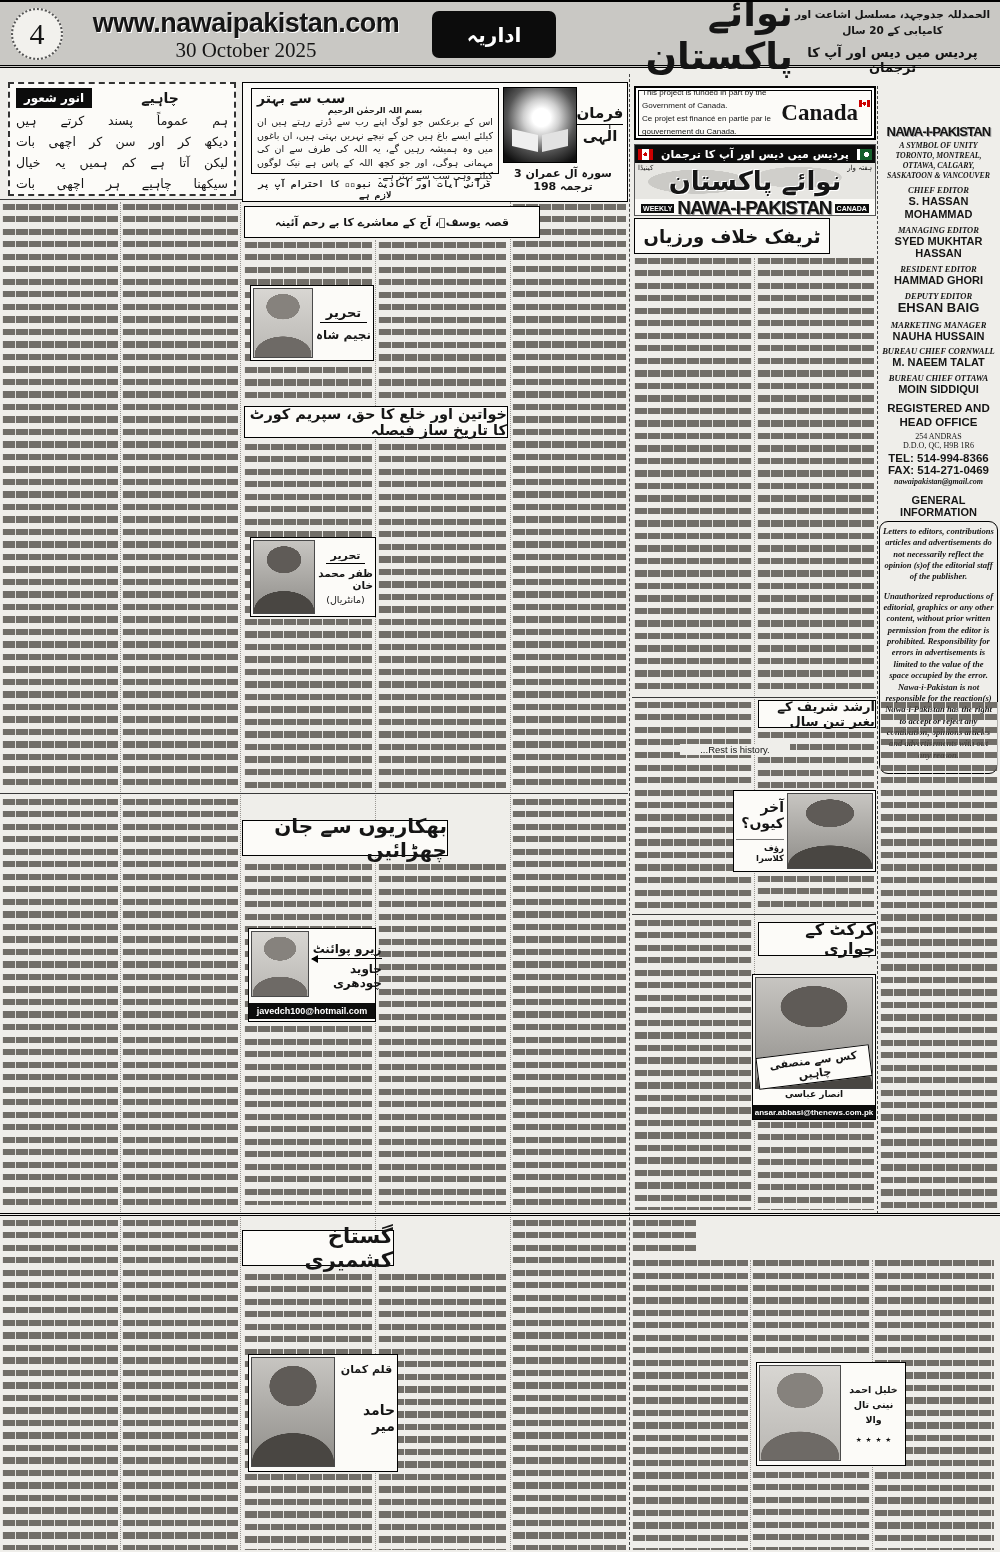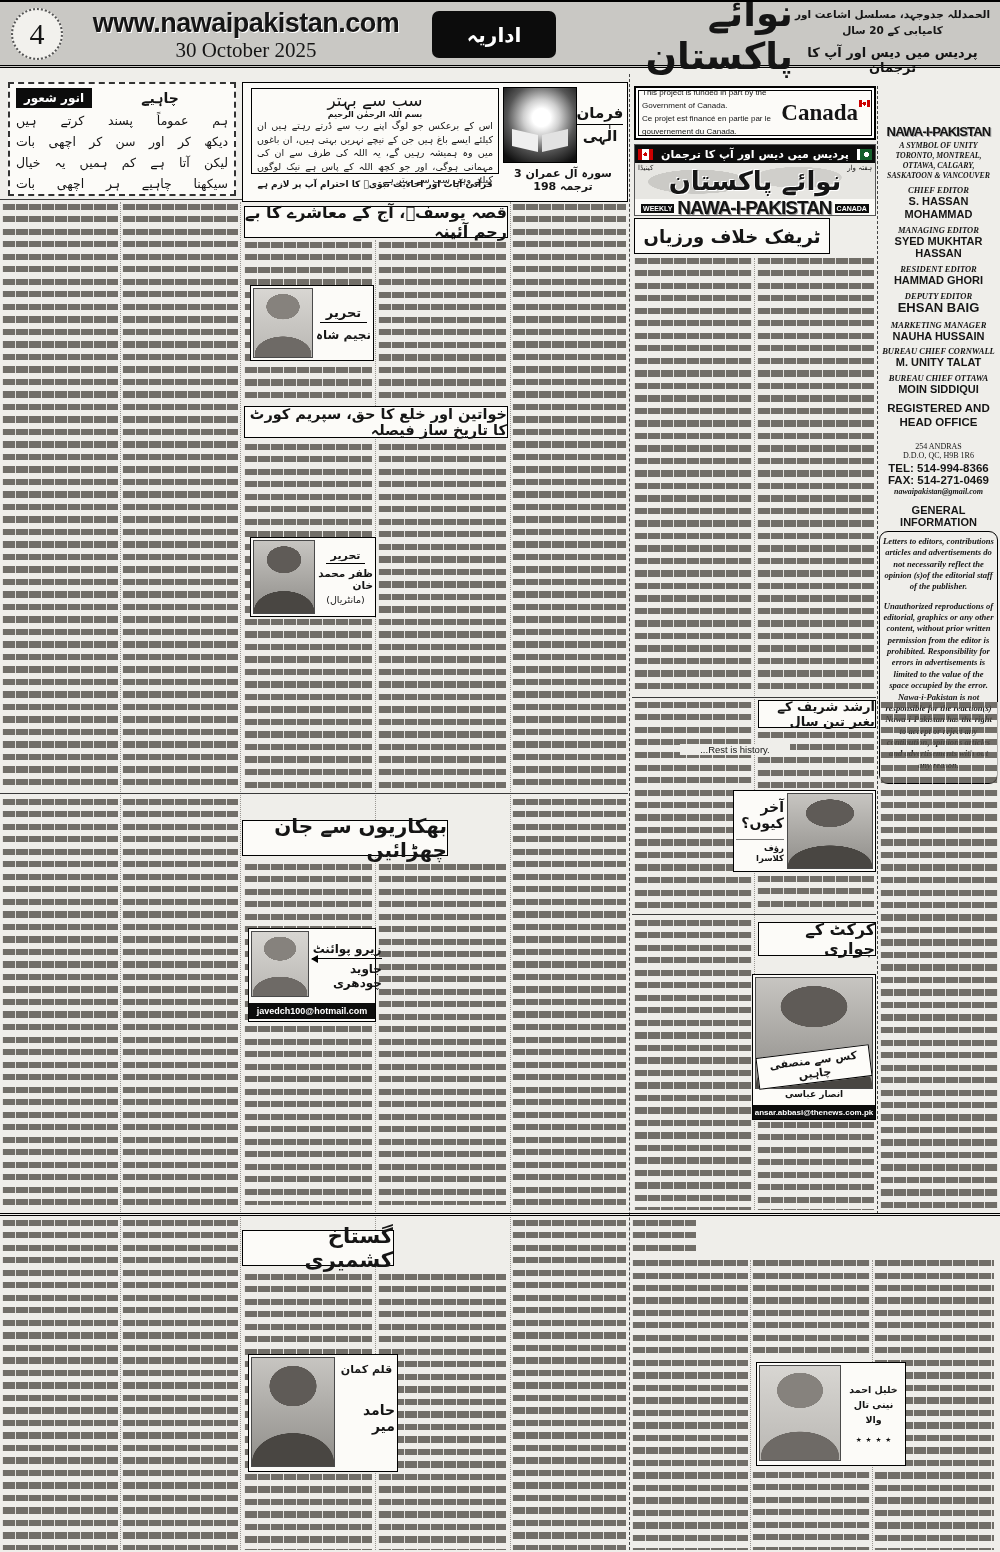--- a/index.html
+++ b/index.html
@@ -99,25 +99,25 @@
       </div>
     </div>
     <div style="font-size:12.5px;line-height:21px;text-align:justify;text-align-last:justify;">ہم عموماً پسند کرتے ہیں</div>
     <div style="font-size:12.5px;line-height:21px;text-align:justify;text-align-last:justify;">دیکھ کر اور سن کر اچھی بات</div>
     <div style="font-size:12.5px;line-height:21px;text-align:justify;text-align-last:justify;">لیکن آتا ہے کم ہمیں یہ خیال</div>
     <div style="font-size:12.5px;line-height:21px;text-align:justify;text-align-last:justify;">سیکھنا چاہیے ہر اچھی بات</div>
   </div>
 
   <div class="abs" style="left:242px;top:80px;width:386px;height:120px;border:1px solid #000;background:#fcfbf8;">
     <div class="abs rtl" style="left:8px;top:5px;width:248px;height:86px;border:1px solid #000;padding:1px 5px;">
-      <div style="text-align:center;font-weight:normal;font-size:17px;">سب سے بہتر</div>
+      <div style="text-align:left;font-weight:bold;font-size:14px;">سب سے بہتر</div>
       <div style="text-align:center;font-weight:bold;font-size:8px;">بسم اللہ الرحمٰن الرحیم</div>
       <div style="font-size:9.5px;line-height:13.5px;text-align:justify;">اس کے برعکس جو لوگ اپنے رب سے ڈرتے رہتے ہیں ان کیلئے ایسے باغ ہیں جن کے نیچے نہریں بہتی ہیں، ان باغوں میں وہ ہمیشہ رہیں گے، یہ اللہ کی طرف سے ان کی مہمانی ہوگی، اور جو کچھ اللہ کے پاس ہے نیک لوگوں کیلئے وہی سب سے بہتر ہے۔</div>
     </div>
-    <div class="abs rtl" style="left:8px;top:96px;width:248px;text-align:center;font-size:9px;font-weight:bold;">قرآنی آیات اور احادیث نبویؐ کا احترام آپ پر لازم ہے</div>
+    <div class="abs rtl" style="left:8px;top:96px;width:248px;text-align:center;font-size:9px;font-weight:bold;font-family:Liberation Mono, monospace;">قرآنی آیات اور احادیث نبویؐ کا احترام آپ پر لازم ہے</div>
     <div class="quran" style="left:260px;top:4px;width:72px;height:74px;"></div>
     <div class="abs rtl" style="left:334px;top:4px;width:46px;height:74px;display:flex;flex-direction:column;align-items:center;justify-content:center;font-weight:bold;font-size:15px;">
       <span style="border-bottom:1px solid #000;padding-bottom:2px;">فرمان</span>
       <span style="padding-top:2px;">الٰہی</span>
     </div>
     <div class="abs rtl" style="left:260px;top:84px;width:120px;text-align:center;font-size:11px;font-weight:bold;">سورہ آل عمران 3 ترجمہ 198</div>
   </div>
 
   <div class="abs" style="left:634px;top:84px;width:242px;height:54px;border:2px solid #000;background:#fcfbf8;box-shadow:inset 0 0 0 2px #fff,inset 0 0 0 3px #000;
               display:flex;align-items:center;padding:4px 6px;">
@@ -159,27 +159,27 @@
       <div class="namel">S. HASSAN MOHAMMAD</div>
       <div class="rolel">MANAGING EDITOR</div>
       <div class="namel">SYED MUKHTAR HASSAN</div>
       <div class="rolel">RESIDENT EDITOR</div>
       <div class="namel">HAMMAD GHORI</div>
       <div class="rolel">DEPUTY EDITOR</div>
       <div class="namel serif" style="font-size:13px;">EHSAN BAIG</div>
       <div class="rolel">MARKETING MANAGER</div>
       <div class="namel">NAUHA HUSSAIN</div>
       <div class="rolel">BUREAU CHIEF CORNWALL</div>
-      <div class="namel">M. UNITY TALAT</div>
+      <div class="namel">M. NAEEM TALAT</div>
       <div class="rolel">BUREAU CHIEF OTTAWA</div>
       <div class="namel">MOIN SIDDIQUI</div>
     </div>
 
     <div style="font-weight:900;font-size:11.5px;line-height:1.2;margin-top:7px;">REGISTERED AND HEAD OFFICE</div>
-    <div class="serif" style="font-size:8px;margin-top:12px;">254 ANDRAS</div>
+    <div class="serif" style="font-size:8px;margin-top:2px;">254 ANDRAS</div>
     <div class="serif" style="font-size:8px;">D.D.O, QC, H9B 1R6</div>
     <div style="font-weight:900;font-size:11.5px;margin-top:2px;">TEL: 514-994-8366</div>
     <div style="font-weight:900;font-size:11.5px;">FAX: 514-271-0469</div>
     <div class="serif" style="font-style:italic;font-weight:bold;font-size:8px;margin-top:1px;">nawaipakistan@gmail.com</div>
 
     <div style="font-weight:900;font-size:11px;margin-top:8px;">GENERAL INFORMATION</div>
     <div class="serif" style="border:1px solid #000;border-radius:9px;margin-top:3px;padding:4px 3px;font-style:italic;font-weight:bold;font-size:8.6px;line-height:1.32;">
       <p style="margin:0 0 8px;">Letters to editors, contributions articles and advertisements do not necessarily reflect the opinion (s)of the editorial staff of the publisher.</p>
       <p style="margin:0;">Unauthorized reproductions of editorial, graphics or any other content, without prior written permission from the editor is prohibited. Responsibility for errors in advertisements is limited to the value of the space occupied by the error.</p>
       <p style="margin:0 0 8px;">Nawa-i-Pakistan is not responsible for the reaction(s) Nawa-i-Pakistan has the right to accept or reject any contibution, opinions articles and advertisements with out any reason.</p>
@@ -210,21 +210,21 @@
   <div class="fl" style="left:122px;top:1218px;width:116px;height:330px;"></div>
   <div class="fl" style="left:244px;top:1272px;width:128px;height:276px;"></div>
   <div class="fl" style="left:378px;top:1272px;width:128px;height:276px;"></div>
   <div class="fl" style="left:512px;top:1218px;width:114px;height:330px;"></div>
   <div class="fl" style="left:632px;top:1218px;width:64px;height:34px;"></div>
   <div class="fl" style="left:632px;top:1258px;width:116px;height:290px;"></div>
   <div class="fl" style="left:752px;top:1258px;width:118px;height:98px;"></div>
   <div class="fl" style="left:752px;top:1470px;width:118px;height:78px;"></div>
   <div class="fl" style="left:874px;top:1258px;width:120px;height:290px;"></div>
 
-  <div class="hbox" style="left:244px;top:204px;width:264px;height:32px;font-size:16px;">
+  <div class="hbox" style="left:244px;top:204px;width:296px;height:32px;font-size:11px;">
     <span>قصہ یوسفؑ، آج کے معاشرے کا بے رحم آئینہ</span>
   </div>
   <div class="hbox" style="left:244px;top:404px;width:264px;height:32px;font-size:14.5px;">
     <span>خواتین اور خلع کا حق، سپریم کورٹ کا تاریخ ساز فیصلہ</span>
   </div>
   <div class="hbox" style="left:634px;top:216px;width:196px;height:36px;font-size:18px;">
     <span>ٹریفک خلاف ورزیاں</span>
   </div>
   <div class="hbox" style="left:758px;top:698px;width:118px;height:28px;font-size:13px;">
     <span>ارشد شریف کے بغیر تین سال</span>

